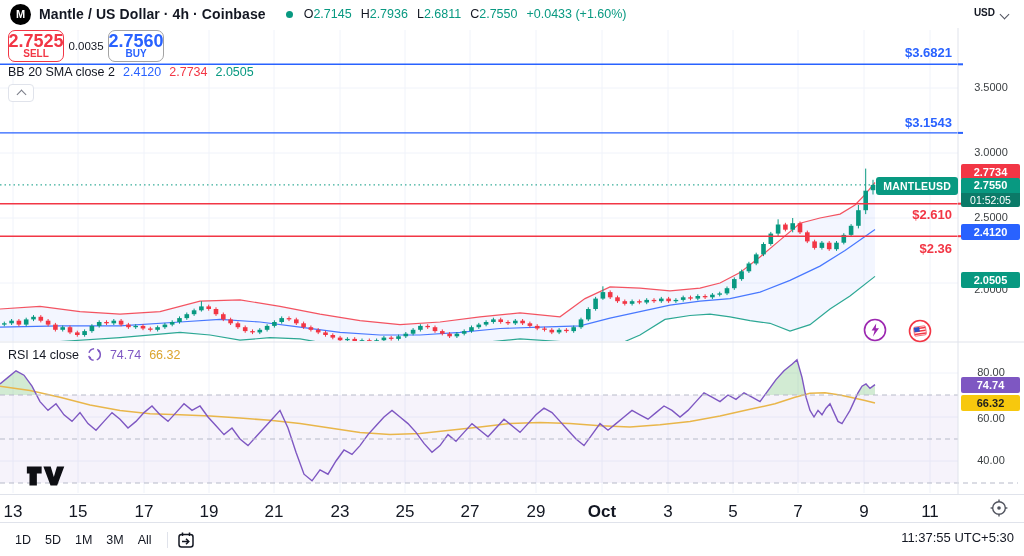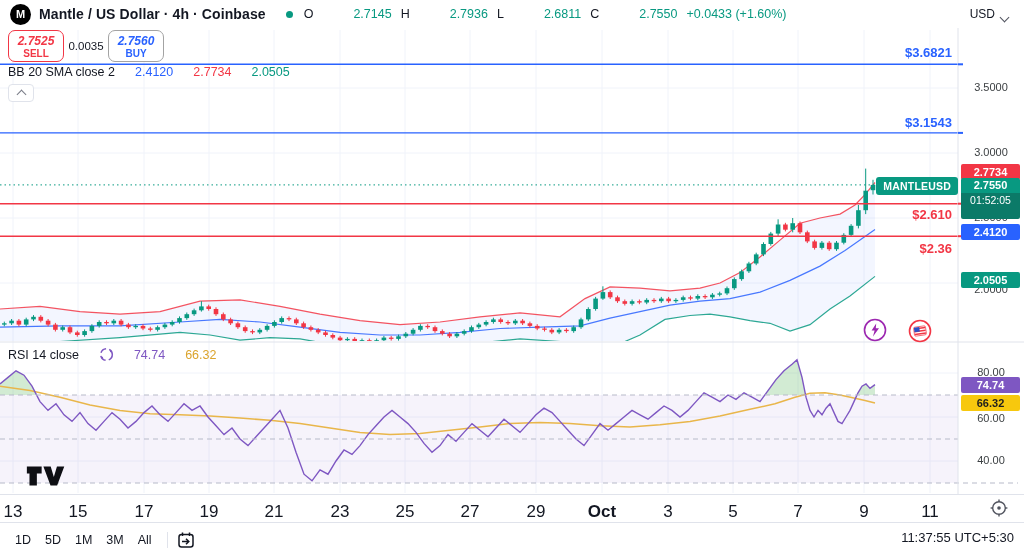--- a/index.html
+++ b/index.html
@@ -11,55 +11,55 @@
 
   
   .header { left:0; top:0; width:1024px; height:28px; display:flex; align-items:center; background:#fff; }
   .sym-logo { width:21px; height:21px; border-radius:50%; background:#000; color:#fff; font-size:11px; font-weight:700;
               display:flex; align-items:center; justify-content:center; margin:0 8px 0 10px; }
   .sym-title { font-size:14px; font-weight:700; color:#131722; letter-spacing:.1px; }
   .mkt-dot { width:7px; height:7px; border-radius:50%; background:#089981; margin:0 11px 0 20px; }
   .ohlc { display:flex; gap:9px; font-size:12.5px; }
   .ohlc .pair { display:flex; }
   .ohlc .lab { color:#131722; }
-  .ohlc .val { color:#089981;padding-left:40px; }
+  .ohlc .val { color:#089981; }
   .chg { color:#089981; font-size:12.5px; margin-left:9px; }
-  .usd-select { position:absolute; right:10px; top:5px; display:flex; align-items:flex-end; gap:6px; font-size:12px; font-weight:400;
+  .usd-select { position:absolute; right:10px; top:5px; display:flex; align-items:flex-end; gap:6px; font-size:10px; font-weight:700;
                 color:#131722; padding:2px 6px; cursor:pointer; }
   .chev-down { width:7px; height:7px; border-right:1.6px solid #50535e; border-bottom:1.6px solid #50535e; transform:rotate(45deg); margin-top:-3px; }
 
   
   .trade { left:8px; top:30px; display:flex; align-items:center; }
   .t-btn { width:56px; height:32px; border-radius:7px; background:#fff; display:flex; flex-direction:column; align-items:center; justify-content:center; cursor:pointer; }
   .t-sell { border:1px solid #f23645; color:#f23645; }
   .t-buy  { border:1px solid #a3a3a3; color:#2962ff; }
-  .t-price { font-size:12px; font-weight:700; line-height:14px;font-style:italic; }
+  .t-price { font-size:18px; font-weight:700; line-height:14px; }
   .t-side  { font-size:10px; font-weight:700; line-height:11px; }
   .t-spread { width:44px; text-align:center; font-size:11.5px; color:#131722; }
 
   
-  .legend { left:8px; display:flex; align-items:center; gap:20px; font-size:12.5px; background:transparent; }
+  .legend { left:8px; display:flex; align-items:center; gap:8px; font-size:12.5px; background:transparent; }
   .legend .ttl { color:#131722; }
   .lv-blue { color:#2962ff; } .lv-red { color:#f23645; } .lv-green { color:#089981; }
   .lv-purple { color:#7e57c2; } .lv-yellow { color:#dba42d; }
   .caret-box { left:8px; top:84px; width:26px; height:18px; border:1px solid #e0e3eb; border-radius:4px; background:#fff;
                display:flex; align-items:center; justify-content:center; cursor:pointer; }
   .chev-up { width:7px; height:7px; border-left:1.6px solid #787b86; border-top:1.6px solid #787b86; transform:rotate(45deg); margin-top:3px; }
   .rsi-icon { width:15px; height:15px; }
 
   
   .ax-lbl { position:absolute; left:962px; width:58px; text-align:center; font-size:11px; color:#3c4043; z-index:2; }
   .ax-badge { position:absolute; left:961px; width:59px; text-align:center; font-size:11px; font-weight:700; color:#fff;
               border-radius:2px; height:16px; line-height:16px; z-index:4; }
   .b-red { background:#f23645; } .b-blue { background:#2962ff; } .b-green { background:#089981; }
   .b-purple { background:#7e57c2; } .b-yellow { background:#f7c80e; color:#1e1e1e; }
   .cur-badge { position:absolute; left:961px; width:59px; z-index:4; border-radius:2px; overflow:hidden; text-align:center;
                font-size:11px; font-weight:700; color:#fff; }
   .cur-badge .r1 { background:#089981; height:15px; line-height:15px; }
-  .cur-badge .r2 { background:#0b7a68; height:26px; line-height:14px; font-weight:400; font-size:10.5px; }
+  .cur-badge .r2 { background:#0b7a68; height:14px; line-height:14px; font-weight:400; font-size:10.5px; }
   .sym-tag { position:absolute; right:66px; top:177px; height:18px; line-height:18px; padding:0 7px; background:#089981; color:#fff;
              font-size:10.5px; font-weight:700; border-radius:3px; z-index:4; letter-spacing:.2px; }
   .lvl { position:absolute; right:72px; font-size:13px; font-weight:700; z-index:2; }
   .lvl-blue { color:#2962ff; } .lvl-red { color:#f23645; }
 
   
   .circ-icon { position:absolute; width:24px; height:24px; z-index:3; }
 
   
   .tv-logo { left:26px; top:463px; display:flex; align-items:center; gap:7px; z-index:3; }

